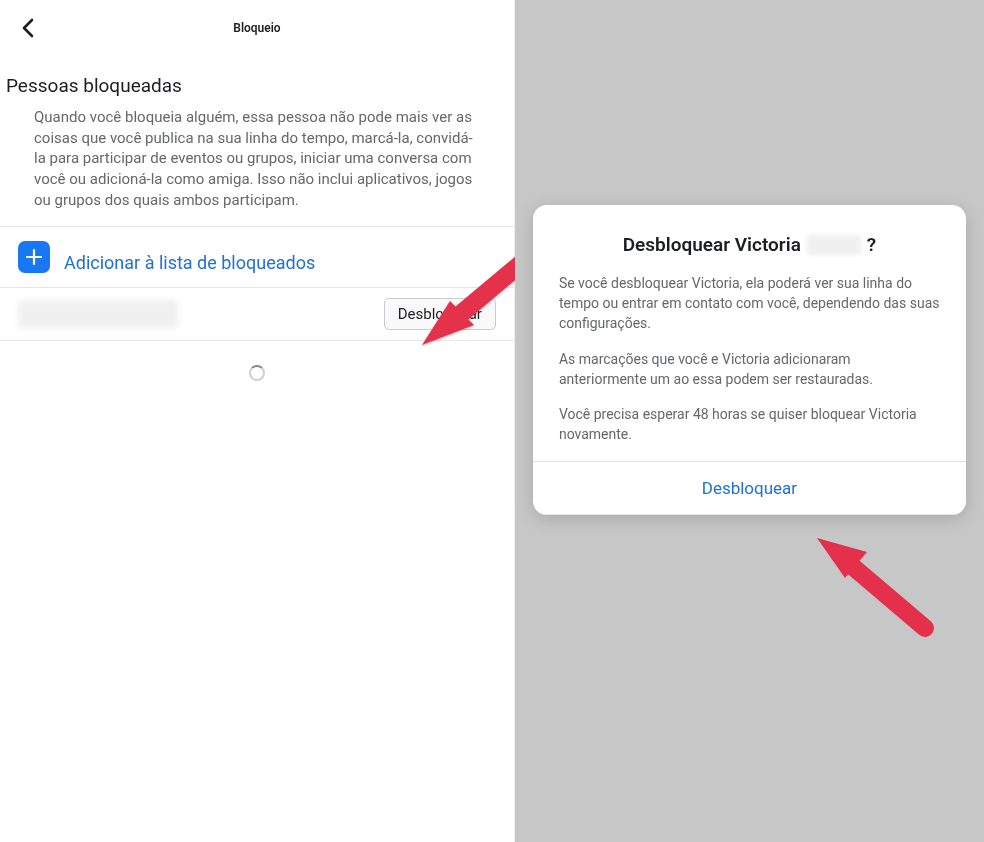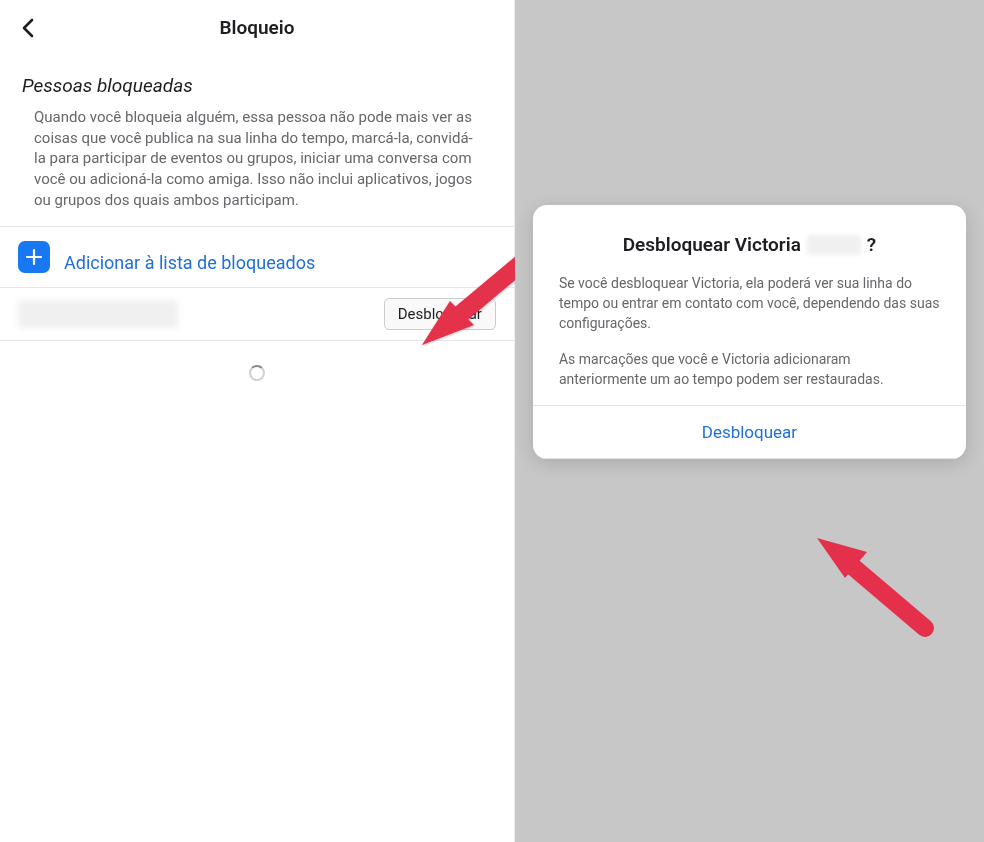--- a/index.html
+++ b/index.html
@@ -42,31 +42,30 @@
       top: 50%;
       transform: translateY(-50%);
       width: 30px;
       height: 30px;
       display: flex;
       align-items: center;
       justify-content: center;
       cursor: pointer;
     }
     .header-title {
-      font-size: 19px;
+      font-size: 12px;
       font-weight: 600;
       color: #1c1e21;
     }
     
     .section-title {
       font-size: 19px;
       font-weight: 400;
       color: #1c1e21;
-      padding: 18px 22px 10px;
-      font-style: italic;
+      padding: 18px 6px 10px;
     }
     .section-desc {
       font-size: 15px;
       line-height: 1.38;
       color: #65676b;
       padding: 0 34px 16px;
     }
     .divider {
       height: 1px;
       background: #e4e6eb;
@@ -240,21 +239,22 @@
 <div class="screen screen-right">
   <div class="modal-scrim"></div>
 
   <div class="modal">
     <div class="modal-title">
       <span>Desbloquear Victoria</span>
       <span class="redact"></span>
       <span>?</span>
     </div>
     <div class="modal-para">Se você desbloquear Victoria, ela poderá ver sua linha do tempo ou entrar em contato com você, dependendo das suas configurações.</div>
-    <div class="modal-para">As marcações que você e Victoria adicionaram anteriormente um ao tempo podem ser restauradas.</div>
+    <div class="modal-para">As marcações que você e Victoria adicionaram anteriormente um ao essa podem ser restauradas.</div>
+    <div class="modal-para">Você precisa esperar 48 horas se quiser bloquear Victoria novamente.</div>
     <div class="modal-divider"></div>
     <div class="modal-action">Desbloquear</div>
     <div class="modal-divider"></div>
   </div>
 
   <svg class="arrow" style="left:280px; top:520px;" width="140" height="120" viewBox="0 0 140 120">
     <g>
       <path d="M130 108 L50 40" stroke="#e4304b" stroke-width="18" stroke-linecap="round"></path>
       <path d="M22 18 L72 32 L50 58 Z" fill="#e4304b"></path>
     </g>

